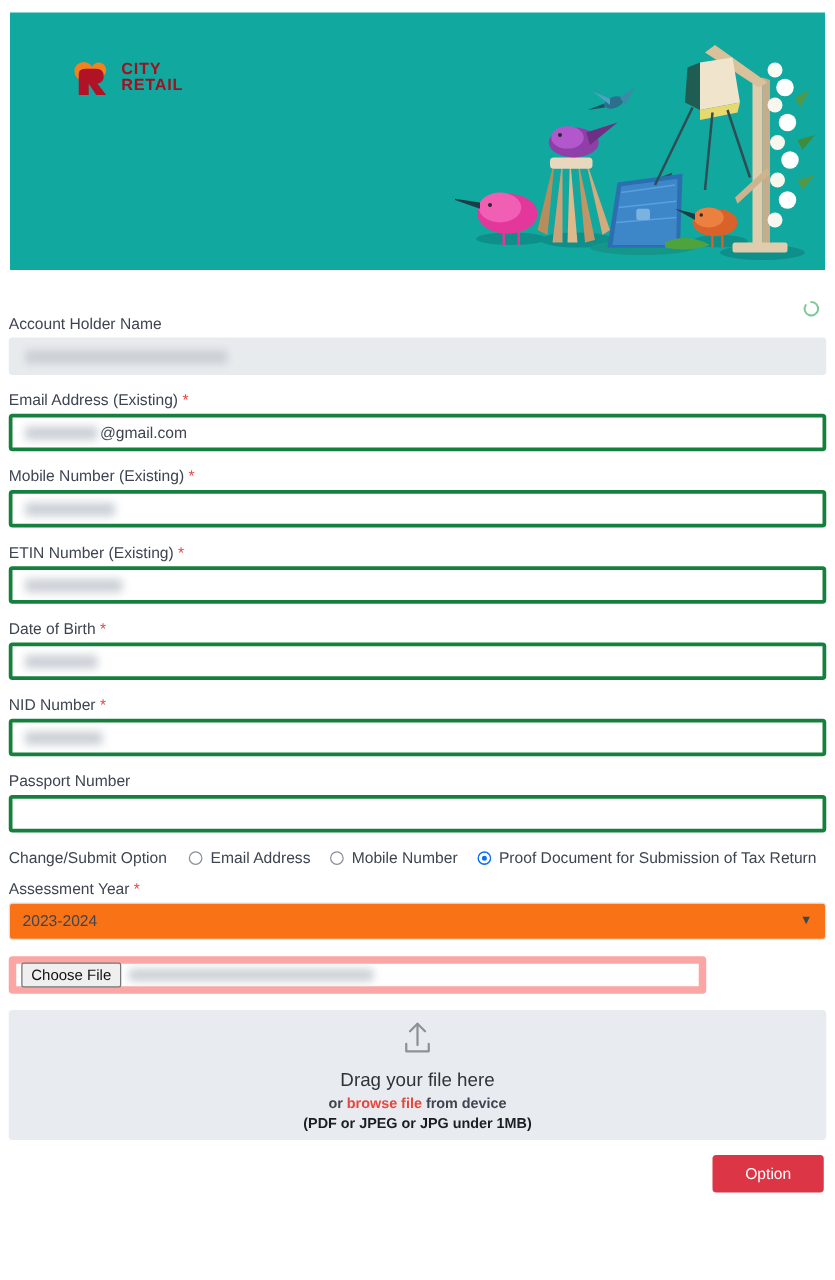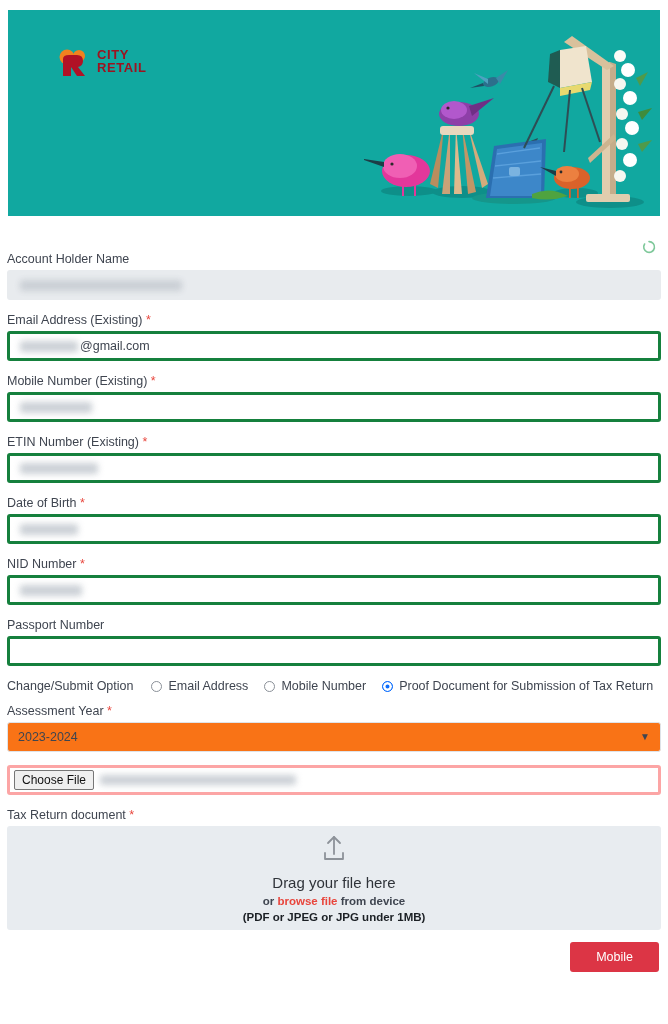--- a/index.html
+++ b/index.html
@@ -165,23 +165,23 @@
     align-items: center;
     justify-content: space-between;
     padding: 0 10px;
     margin-bottom: 13px;
   }
   .chev { font-size: 10px; color: #3f4550; line-height: 1; }
 
   
   .fileinput {
     box-sizing: border-box;
-    width: 654px;
+    width: 558px;
     height: 30px;
-    border: 3px solid #fca5a5;
+    border: 6px solid #fca5a5;
     border-radius: 3px;
     background: #ffffff;
     display: flex;
     align-items: center;
     padding: 0 4px;
     margin-bottom: 13px;
   }
   .choose-btn {
     border: 1px solid #767676;
     background: #efefef;
@@ -457,37 +457,31 @@
     </div>
   </div>
 
   <div class="field">
     <div class="fileinput">
       <button class="choose-btn">Choose File</button>
       <span class="blur w-file"></span>
     </div>
   </div>
 
-  <div class="field">
-    <label class="label">
-      <span>Tax Return document</span>
-      <span class="req">*</span>
-    </label>
-  </div>
 
   <div class="dropzone">
     <svg class="upload-icon" viewBox="0 0 30 30">
       <path d="M15 3 L15 20" stroke="#8d9299" stroke-width="1.8" fill="none" stroke-linecap="round"></path>
       <path d="M9 9 L15 3 L21 9" stroke="#8d9299" stroke-width="1.8" fill="none" stroke-linecap="round" stroke-linejoin="round"></path>
       <path d="M6 19 L6 25 L24 25 L24 19" stroke="#8d9299" stroke-width="1.8" fill="none" stroke-linecap="round" stroke-linejoin="round"></path>
     </svg>
     <div class="dz-title">Drag your file here</div>
     <div class="dz-sub">
       <span>or </span><span class="browse">browse file</span><span> from device</span>
     </div>
     <div class="dz-note">(PDF or JPEG or JPG under 1MB)</div>
   </div>
 
   <div class="submit-row">
-    <button class="submit-btn">Mobile</button>
+    <button class="submit-btn">Option</button>
   </div>
 
 </div>
 
 </body></html>

